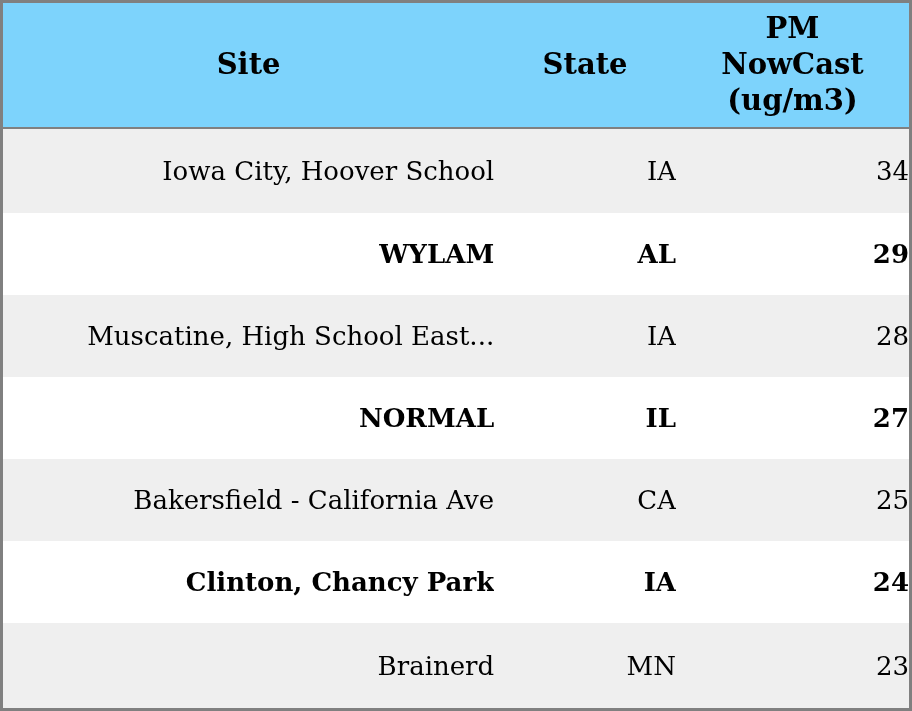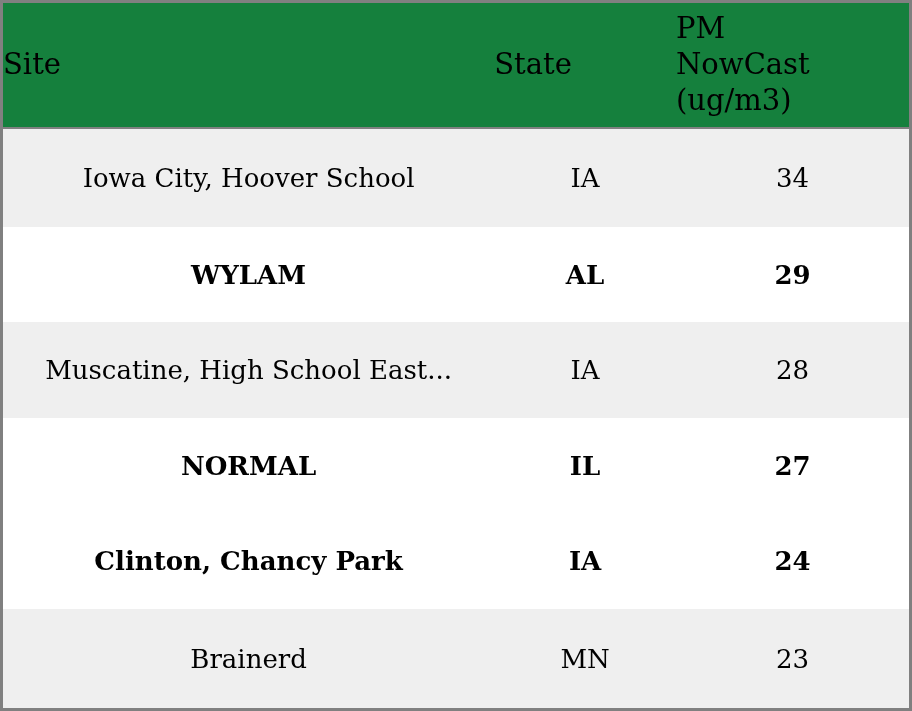--- a/index.html
+++ b/index.html
@@ -14,34 +14,34 @@
     table-layout: fixed;
     background: #ffffff;
     border: 3px solid #808080;
     font-family: "DejaVu Serif", "Liberation Serif", serif;
     color: #000000;
   }
   .col-site  { width: 54.2%; }
   .col-state { width: 20.0%; }
   .col-pm    { width: 25.8%; }
   thead th {
-    background: #15803d;
+    background: #7dd3fc;
     border-bottom: 2px solid #808080;
     height: 124px;
     font-size: 29px;
-    font-weight: normal;
-    text-align: left;
+    font-weight: bold;
+    text-align: center;
     vertical-align: middle;
     white-space: pre-line;
     line-height: 1.24;
     padding: 0;
   }
   tbody td {
     font-size: 26px;
-    text-align: center;
+    text-align: right;
     vertical-align: middle;
     padding: 0;
     overflow: hidden;
     white-space: nowrap;
   }
   tbody tr.row-odd  { background: #efefef; }
   tbody tr.row-even { background: #ffffff; font-weight: bold; }
 </style>
 </head>
 <body>
@@ -75,20 +75,25 @@
       <tr class="row-odd">
         <td>Muscatine, High School East...</td>
         <td>IA</td>
         <td>28</td>
       </tr>
       <tr class="row-even">
         <td>NORMAL</td>
         <td>IL</td>
         <td>27</td>
       </tr>
+      <tr class="row-odd">
+        <td>Bakersfield - California Ave</td>
+        <td>CA</td>
+        <td>25</td>
+      </tr>
       <tr class="row-even">
         <td>Clinton, Chancy Park</td>
         <td>IA</td>
         <td>24</td>
       </tr>
       <tr class="row-odd">
         <td>Brainerd</td>
         <td>MN</td>
         <td>23</td>
       </tr>

